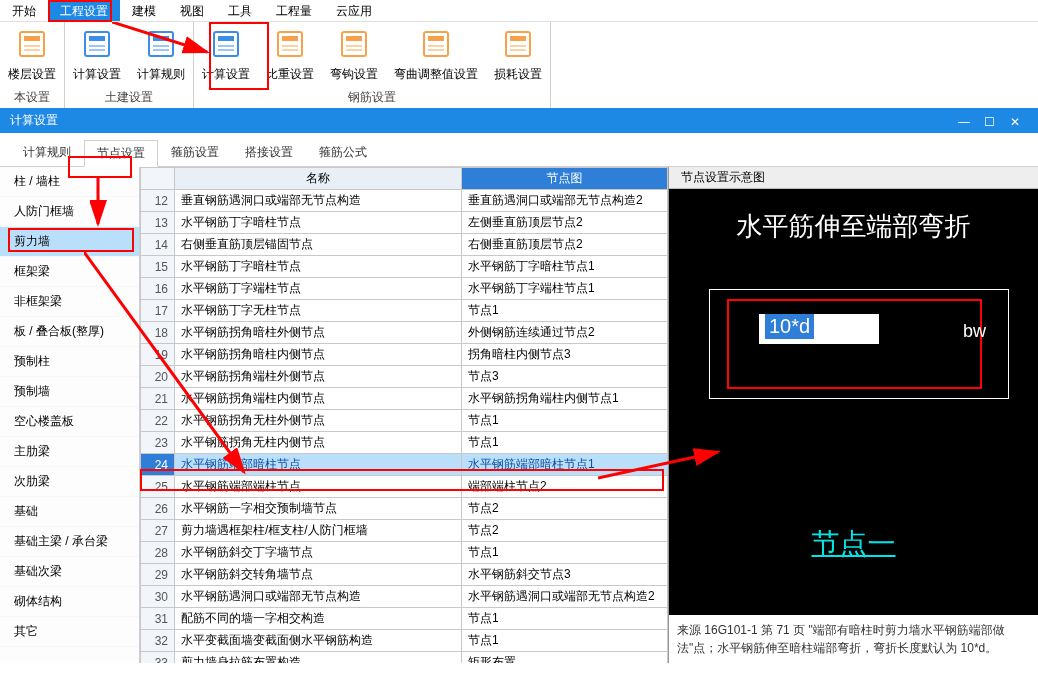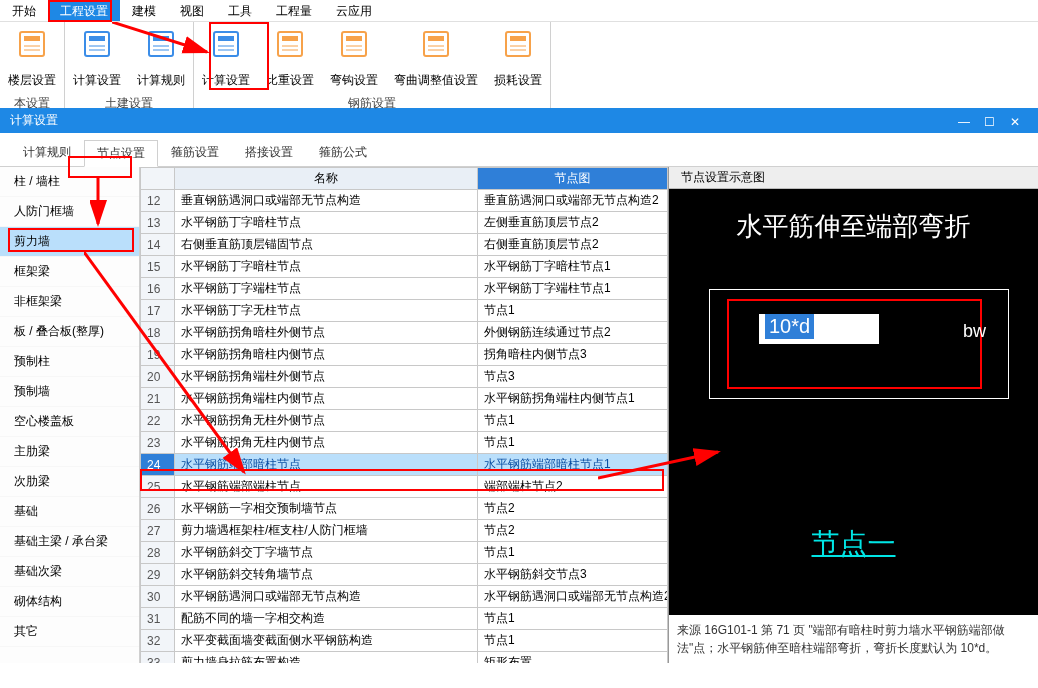--- a/index.html
+++ b/index.html
@@ -6,38 +6,38 @@
 body{background:#fff;width:1038px;height:688px;overflow:hidden;position:relative}
 .menubar{display:flex;background:#fff;height:22px;border-bottom:1px solid #e0e0e0}
 .menu-item{padding:3px 12px;cursor:pointer}
 .menu-item.active{background:#1e88e5;color:#fff}
 .hl-red{border:2px solid #ff0000;position:absolute;pointer-events:none;z-index:50}
 .ribbon{display:flex;height:86px;position:relative}
 .ribbon-group{display:flex;flex-direction:column;border-right:1px solid #d0d0d0}
 .ribbon-row{display:flex;flex:1}
 .ribbon-btn{display:flex;flex-direction:column;align-items:center;justify-content:flex-start;padding:4px 8px;min-width:58px;cursor:pointer}
 .ribbon-btn .ic{width:32px;height:32px;margin:2px 0}
-.ribbon-lbl{font-size:12px;text-align:center;margin-top:10px}
+.ribbon-lbl{font-size:12px;text-align:center;margin-top:4px}
 .group-title{text-align:center;font-size:12px;padding:2px 0;color:#444}
 .panel-title{background:#1e88e5;color:#fff;padding:4px 10px;display:flex;justify-content:space-between;align-items:center}
 .win-ctl{display:flex;gap:14px;padding-right:6px}
 .win-ctl span{width:12px;height:12px;color:#fff;cursor:pointer}
 .tabbar{display:flex;padding:6px 10px 0 10px;gap:0;background:#fff;border-bottom:1px solid #d0d0d0}
 .tab{padding:4px 12px;border:1px solid transparent;cursor:pointer;color:#333}
 .tab.active{border:1px solid #d0d0d0;border-bottom:1px solid #fff;background:#fff;position:relative;top:1px}
 .body-split{display:flex;height:496px}
 .sidebar{width:140px;border-right:1px solid #d0d0d0;background:#fdfdfd;overflow:hidden}
 .side-item{padding:6px 14px;cursor:pointer;border-bottom:1px solid #f7f7f7}
 .side-item.sel{background:#badffb}
 .table-wrap{flex:1;overflow:hidden;position:relative}
 table{border-collapse:collapse;width:100%;table-layout:fixed}
 th,td{border:1px solid #c8c8c8;padding:2px 6px;height:21px;font-size:12px;text-align:left;overflow:hidden;white-space:nowrap}
 th{background:#e9eff6;text-align:center;font-weight:normal}
 th.h-blue{background:#2f7fd8;color:#fff}
-.rownum{width:34px;text-align:left;background:#f2f5f9;color:#555}
+.rownum{width:34px;text-align:right;background:#f2f5f9;color:#555}
 tr.sel td{background:#badffb;color:#0a4fa2}
 tr.sel .rownum{background:#2f7fd8;color:#fff}
 .preview{width:370px;border-left:1px solid #999;background:#fff;display:flex;flex-direction:column}
 .prev-title{background:#eee;border-bottom:1px solid #bbb;padding:2px 12px}
 .prev-canvas{flex:1;background:#000;position:relative;color:#fff;overflow:hidden}
 .big-txt{position:absolute;top:20px;left:0;right:0;text-align:center;font-size:26px;color:#fff;font-family:"SimSun",serif}
 .node-label{position:absolute;bottom:52px;left:0;right:0;text-align:center;font-size:28px;color:#00e5e5;font-family:"SimSun",serif;text-decoration:underline}
 .rect-outer{position:absolute;top:100px;left:40px;width:300px;height:110px;border:1px solid #fff}
 .rect-inner{position:absolute;top:110px;left:58px;width:255px;height:90px;border:2px solid #ff0000}
 .val-box{position:absolute;top:125px;left:90px;width:120px;height:30px;background:#fff;color:#000;display:flex;align-items:flex-start;padding-left:6px}
@@ -184,21 +184,21 @@
       <div class="side-item">基础次梁</div>
       <div class="side-item">砌体结构</div>
       <div class="side-item">其它</div>
     </div>
   <div class="table-wrap">
     <table>
       <thead>
           <tr>
         <th class="rownum"></th>
         <th>名称</th>
-        <th class="h-blue" style="width:190px">节点图</th>
+        <th class="h-blue" style="width:206px">节点图</th>
       </tr>
         </thead>
       <tbody id="tbody">
           <tr>
             <td class="rownum">12</td>
             <td>垂直钢筋遇洞口或端部无节点构造</td>
             <td>垂直筋遇洞口或端部无节点构造2</td>
           </tr>
           <tr>
             <td class="rownum">13</td>

